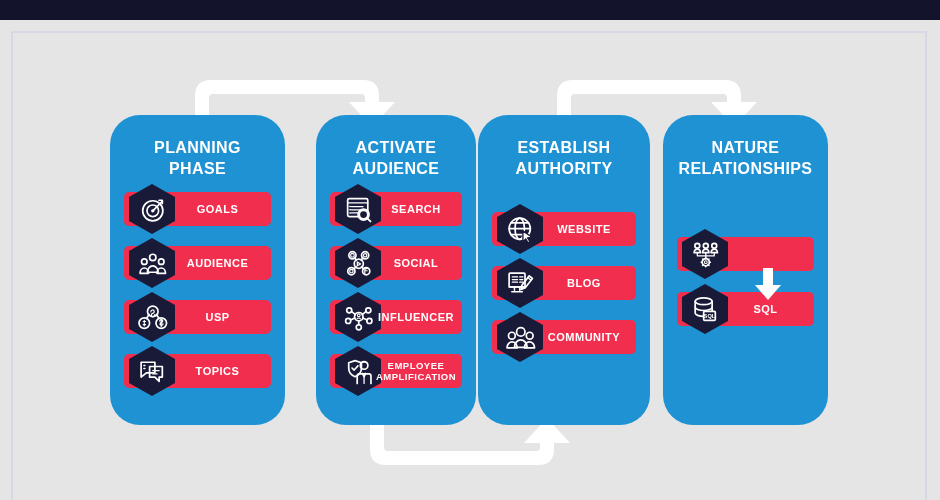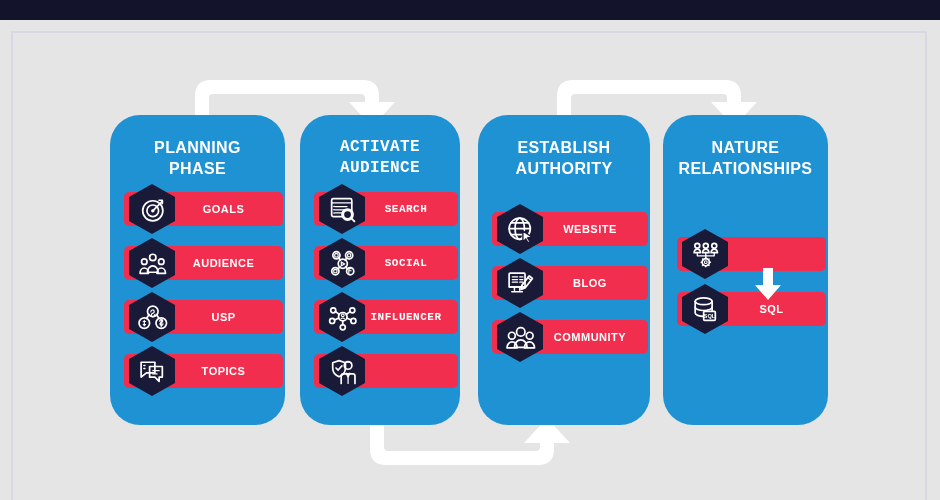--- a/index.html
+++ b/index.html
@@ -61,21 +61,20 @@
   .rows {
     position: absolute;
     left: 0; right: 0;
     top: 0; bottom: 0;
   }
 
   
   .row {
     position: absolute;
     height: 34px;
-    padding-left: 12px;
   }
   .row-bar {
     position: absolute;
     left: 0;
     top: 0;
     height: 34px;
     width: 100%;
     background: #f22e4e;
     border-radius: 5px;
     box-sizing: border-box;
@@ -205,21 +204,21 @@
                   <path d="M10,8 h12 v10 h-3 v4 l-4,-4 h-5 z"></path>
                   <path d="M13,12 h6 M13,15 h4" stroke-width="1.2"></path>
                   <path d="M4.6,7 h1 M4.6,10 h1" stroke-width="1.4"></path>
                 </g>
   </svg>
             </div>
             <div class="row-label">TOPICS</div>
           </div>
         </div>
       </div>
-      <div class="column" style="left: 300px; width: 160px; font-family: Liberation Mono, monospace;">
+      <div class="column" style="left: 316px; width: 160px;">
         <div class="col-title">ACTIVATE
 AUDIENCE</div>
         <div class="rows">
           <div class="row" style="left: 14px; right: 14px; width: 132px; top: 77px; border-radius: 10px;">
             <div class="row-bar"></div>
             <div class="row-hex">
               <svg viewBox="0 0 52 52">
     <polygon points="26,1 49,14 49,38 26,51 3,38 3,14" fill="#191a38"></polygon>
     <g transform="translate(13,13) scale(1.06)" fill="none" stroke="#ffffff" stroke-width="1.6" stroke-linecap="round" stroke-linejoin="round">
                   <rect x="2.5" y="2.5" width="19" height="17" rx="1.5"></rect>
@@ -285,20 +284,22 @@
                   <path d="M9.5,2.5 l-6,2 v5 c0,4.2 3,7 6,8.2 c3,-1.2 6,-4 6,-8.2 v-5 z"></path>
                   <path d="M6.6,9.4 l2,2 l3.6,-4" stroke-width="1.5"></path>
                   <circle cx="18" cy="7" r="3.6"></circle>
                   <path d="M15.6,4.6 a3.8,3.8 0 0 1 4.8,0" stroke-width="1.2"></path>
                   <path d="M11.5,24 v-7 a2,2 0 0 1 2,-2 h9 a2,2 0 0 1 2,2 v7"></path>
                   <path d="M16.5,14.6 L18,17.6 L19.5,14.6"></path>
                   <path d="M18,17.6 v6.4" stroke-width="1.2"></path>
                 </g>
   </svg>
             </div>
+            <div class="row-label two-line">EMPLOYEE
+AMPLIFICATION</div>
           </div>
         </div>
       </div>
       <div class="column" style="left: 478px; width: 172px;">
         <div class="col-title">ESTABLISH
 AUTHORITY</div>
         <div class="rows">
           <div class="row" style="left: 14px; right: 14px; width: 144px; top: 97px;">
             <div class="row-bar"></div>
             <div class="row-hex">

